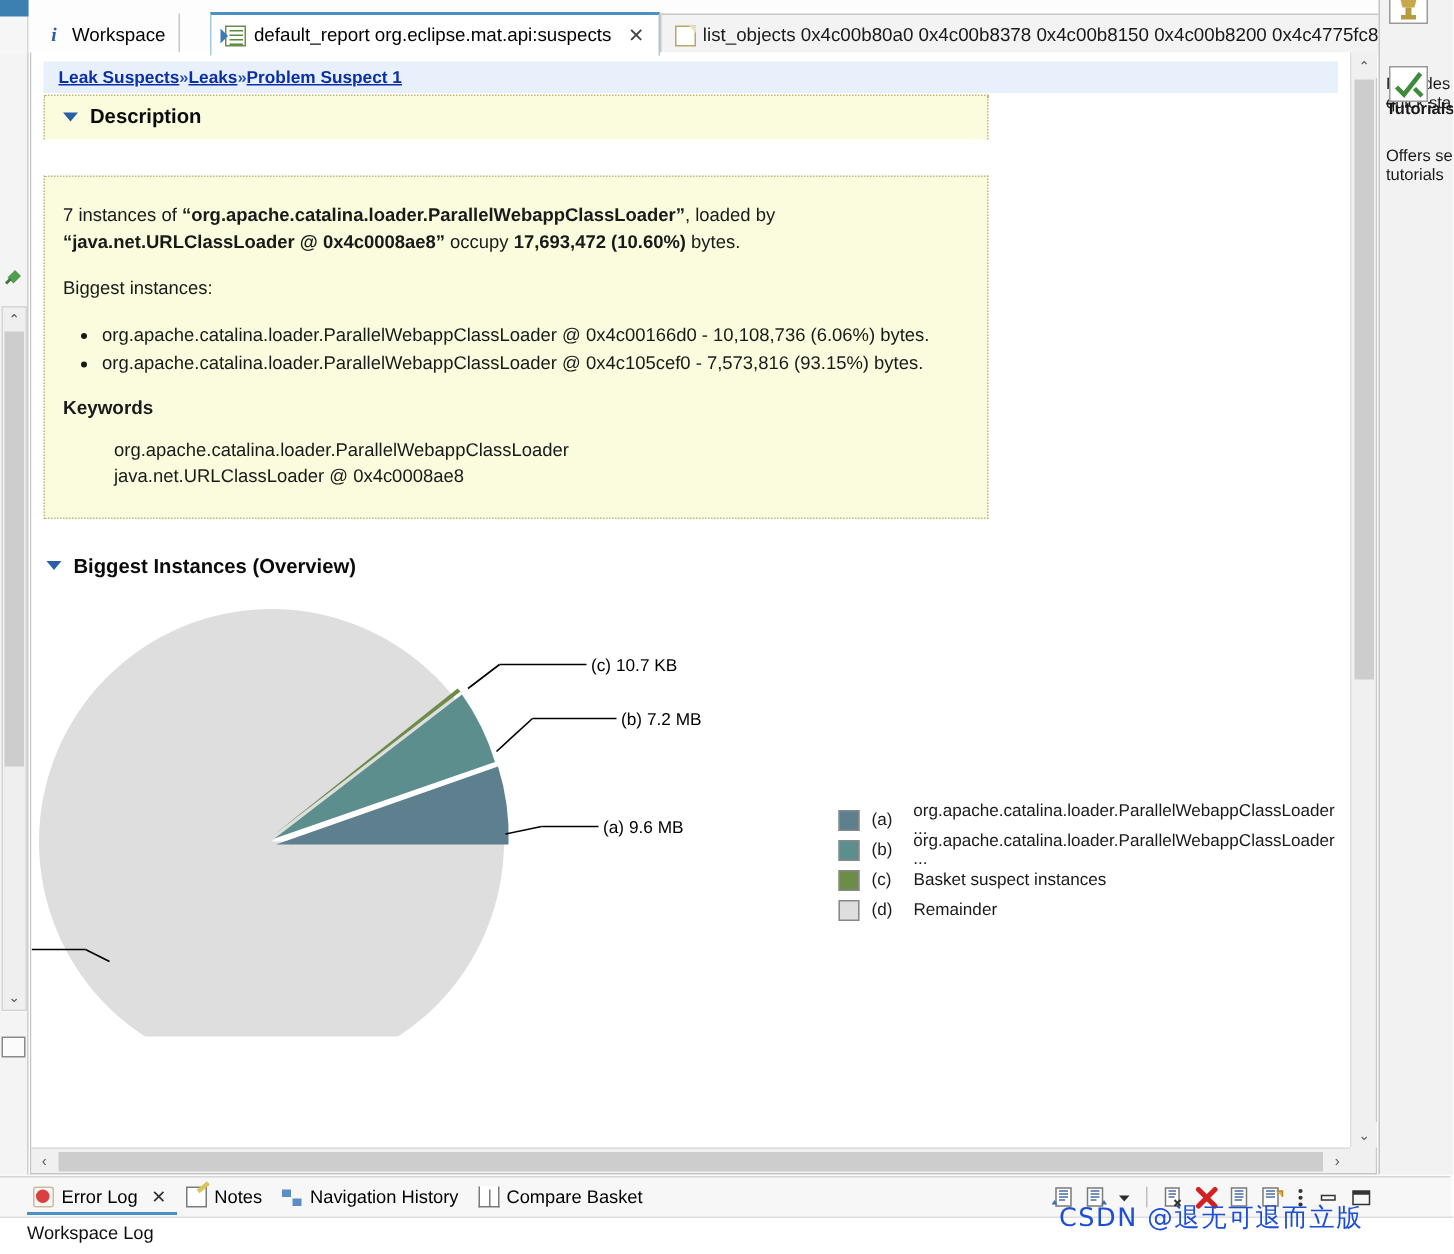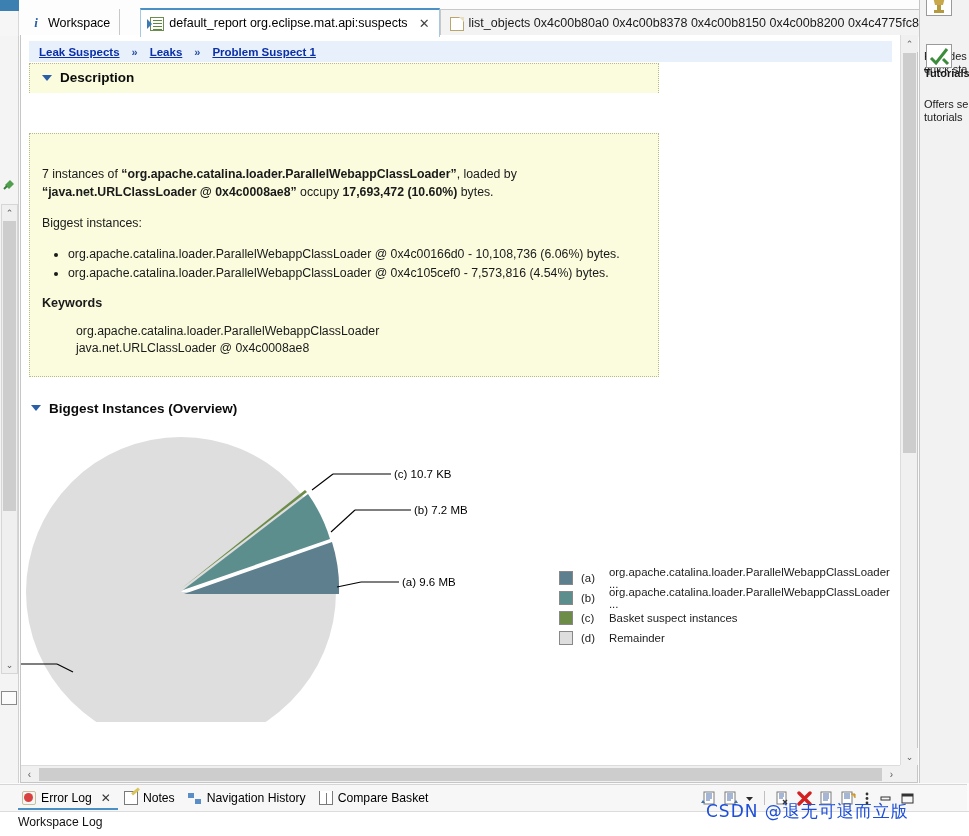--- a/index.html
+++ b/index.html
@@ -48,40 +48,40 @@
 
   
   .editor {
     position: absolute; left: 20px; top: 35px; width: 898px; height: 748px;
     background: #ffffff; border: 1px solid #c6c6c6; border-top: none;
   }
   .editor-inner { position: absolute; left:0; top:0; right:17px; bottom:17px; overflow:hidden; background:#fff; }
 
   .breadcrumb {
     margin: 6px 8px 0 8px; background: #e8f1fb; border: 0; padding: 5px 10px 5px 10px;
-    font-size: 12px; display:flex; align-items:center; gap:12px; height:21px;
+    font-size: 12px; display:flex; align-items:center; gap:0; height:21px;
   }
   .crumb { color: #0a2fa8; text-decoration: underline; font-weight: bold; font-size: 11.5px; }
   .crumb-sep { color:#2a4fa8; font-weight:bold; font-size:11px; }
 
   .section-head {
     display:flex; align-items:center; gap:8px;
     font-weight: bold; font-size: 13.5px; color:#0b0b0b;
   }
   .tri { width:0;height:0; border-left:5.5px solid transparent; border-right:5.5px solid transparent; border-top:6px solid #2a5fa8; }
 
   .desc-head-band {
     margin: 1px 8px 0 8px; background:#fbfbdd; border-left:1px dotted #b9b98a; border-right:1px dotted #b9b98a;
     border-top:1px dotted #b9b98a;
     padding: 6px 10px 8px 12px; width: 630px;
   }
   .desc-gap { height: 24px; width:630px; margin:0 8px; }
   .desc-box {
-    margin: 16px 8px; width: 630px; background:#fbfbdd;
-    border:1px dotted #b9b98a; padding: 31px 18px 18px 12px;
+    margin: 0 8px; width: 630px; background:#fbfbdd;
+    border:1px dotted #b9b98a; padding: 16px 18px 18px 12px;
     font-size: 12.3px; line-height: 1.47; color:#1a1a1a;
   }
   .desc-box b { font-weight: bold; }
   .desc-box p { margin: 0 0 13px 0; }
   .desc-box ul { margin: 0 0 12px 0; padding-left: 26px; }
   .desc-box li { margin: 0 0 1px 0; }
   .kw-title { font-weight: bold; font-size: 12.6px; margin: 4px 0 10px 0; }
   .kw-list { padding-left: 34px; line-height: 1.42; }
 
   .chart-head { margin: 24px 0 0 10px; }
@@ -210,21 +210,21 @@
       </div>
       <div class="desc-gap"></div>
 
       <div class="desc-box">
         <p>
           <span>7 instances of </span><b>“org.apache.catalina.loader.ParallelWebappClassLoader”</b><span>, loaded by </span><b>“java.net.URLClassLoader @ 0x4c0008ae8”</b><span> occupy </span><b>17,693,472 (10.60%)</b><span> bytes.</span>
         </p>
         <p>Biggest instances:</p>
         <ul>
           <li>org.apache.catalina.loader.ParallelWebappClassLoader @ 0x4c00166d0 - 10,108,736 (6.06%) bytes.</li>
-          <li>org.apache.catalina.loader.ParallelWebappClassLoader @ 0x4c105cef0 - 7,573,816 (4.54%) bytes.</li>
+          <li>org.apache.catalina.loader.ParallelWebappClassLoader @ 0x4c105cef0 - 7,573,816 (93.15%) bytes.</li>
         </ul>
         <div class="kw-title">Keywords</div>
         <div class="kw-list">
           <div>org.apache.catalina.loader.ParallelWebappClassLoader</div>
           <div>java.net.URLClassLoader @ 0x4c0008ae8</div>
         </div>
       </div>
 
       <div class="section-head chart-head">
         <span class="tri"></span>

